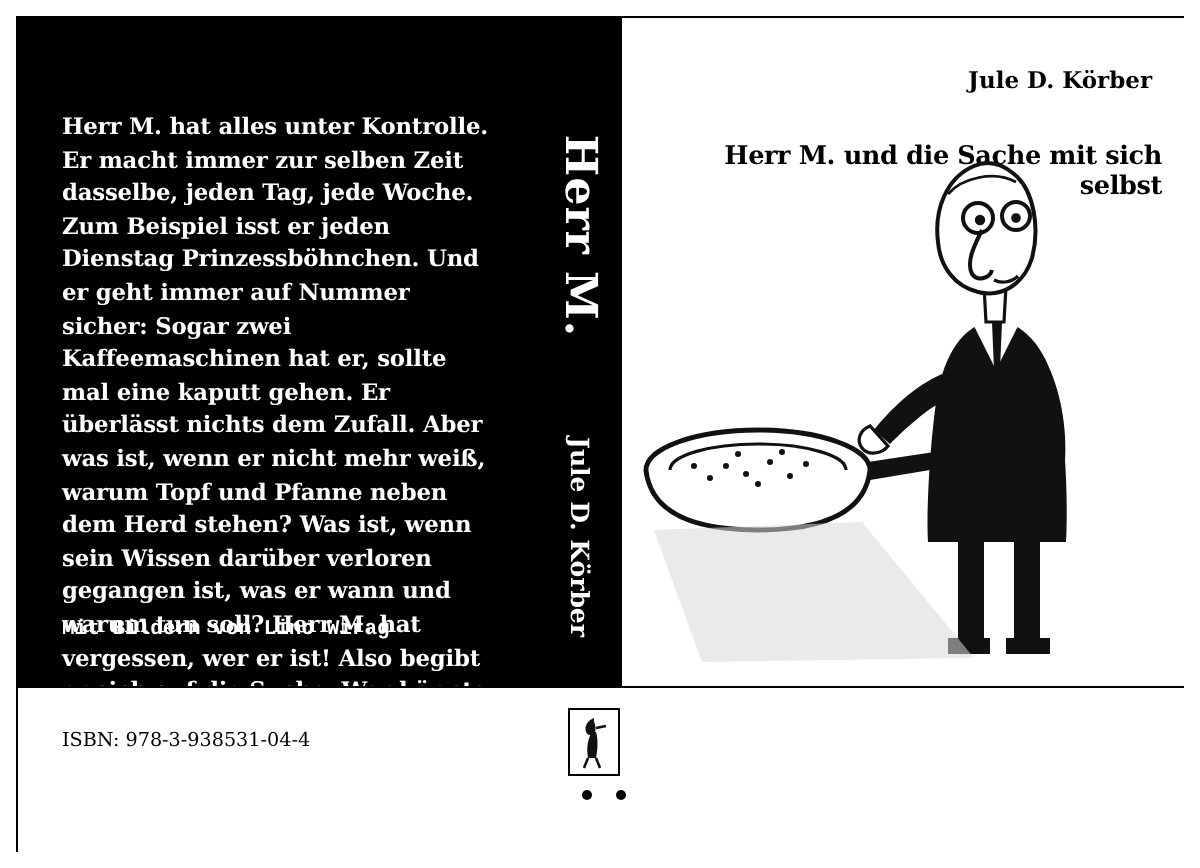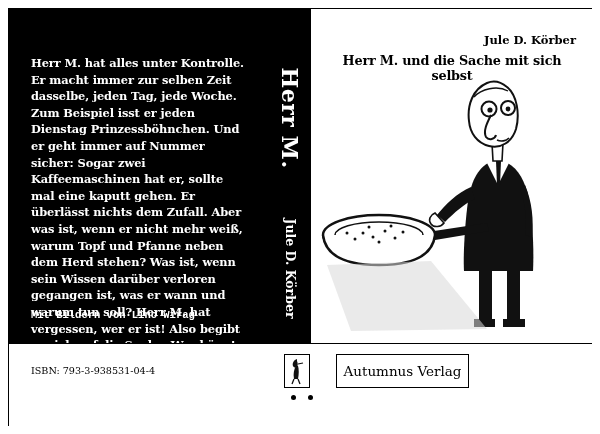--- a/index.html
+++ b/index.html
@@ -102,23 +102,23 @@
   .front-author {
     position: absolute;
     right: 16px; top: 24px;
     color: #000;
     font-family: "DejaVu Serif", serif;
     font-size: 11.5px;
     font-weight: 700;
   }
   .front-title {
     position: absolute;
-    left: 12px; top: 44px;
+    left: 12px; top: 62px;
     width: 258px;
-    text-align: center;
+    text-align: right;
     color: #000;
     font-family: "DejaVu Serif", serif;
     font-size: 12.8px;
     font-weight: 700;
     letter-spacing: -0.2px;
   }
 
   .illustration {
     position: absolute;
     left: 0; top: 0;
@@ -259,34 +259,31 @@
 
         <path d="M123 222 L176 214 L178 222 L124 231 Z" fill="#111111"></path>
       </g>
 
       <path d="M16 256 L120 252 L176 320 L40 322 Z" fill="#d9d9d9" opacity="0.55"></path>
     </svg>
   </div>
 
   <div class="bottom-bar">
     <div class="bar-line"></div>
-    <div class="isbn">ISBN: 793-3-938531-04-4</div>
+    <div class="isbn">ISBN: 978-3-938531-04-4</div>
 
     <div class="logo-box">
       <svg width="24" height="32" viewBox="0 0 24 32">
         <path d="M12 4 C9 5 7 8 8 11 C9 13 11 13 12 12 C13 11 13 8 12 6 Z" fill="#111"></path>
         <path d="M11 11 C9 14 8 19 9 24 L13 24 C14 19 14 14 13 11 Z" fill="#111"></path>
         <path d="M9 24 L7 29 M13 24 L15 29" stroke="#111" stroke-width="1.3" fill="none"></path>
         <path d="M13 9 L18 8" stroke="#111" stroke-width="1.2"></path>
       </svg>
     </div>
 
-    <div class="publisher-box">
-      <span class="publisher-name">Autumnus Verlag</span>
-    </div>
 
     <div class="dots">
       <span class="dot"></span>
       <span class="dot"></span>
     </div>
   </div>
 
 </div>
 
 </body></html>

